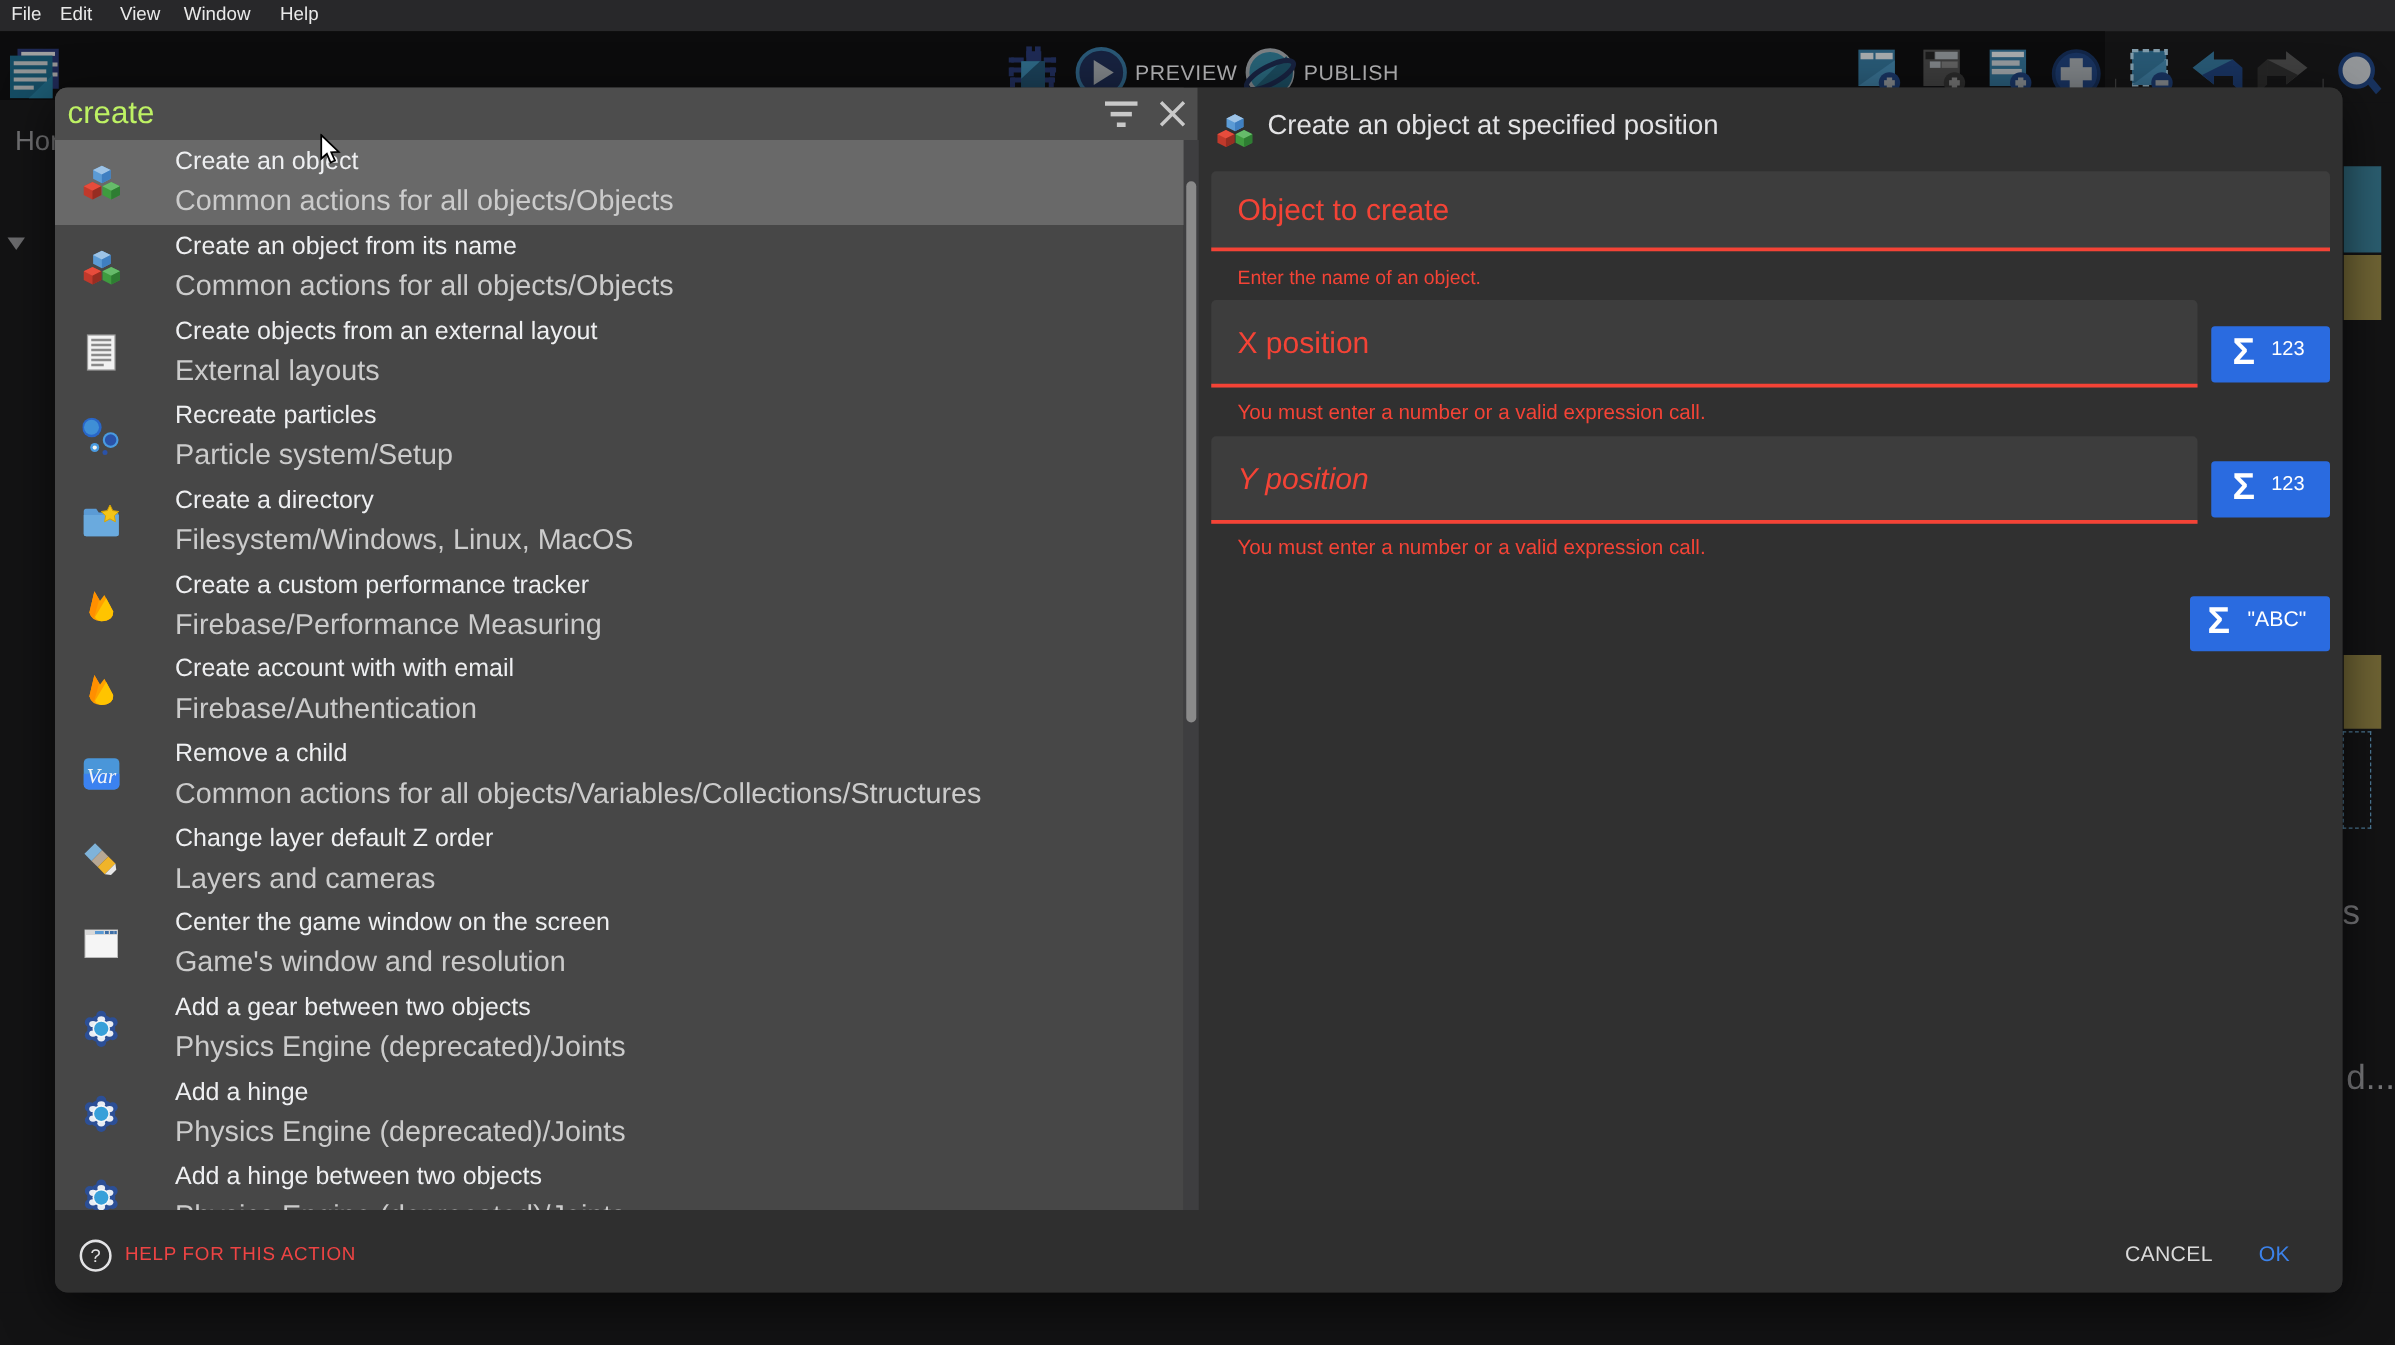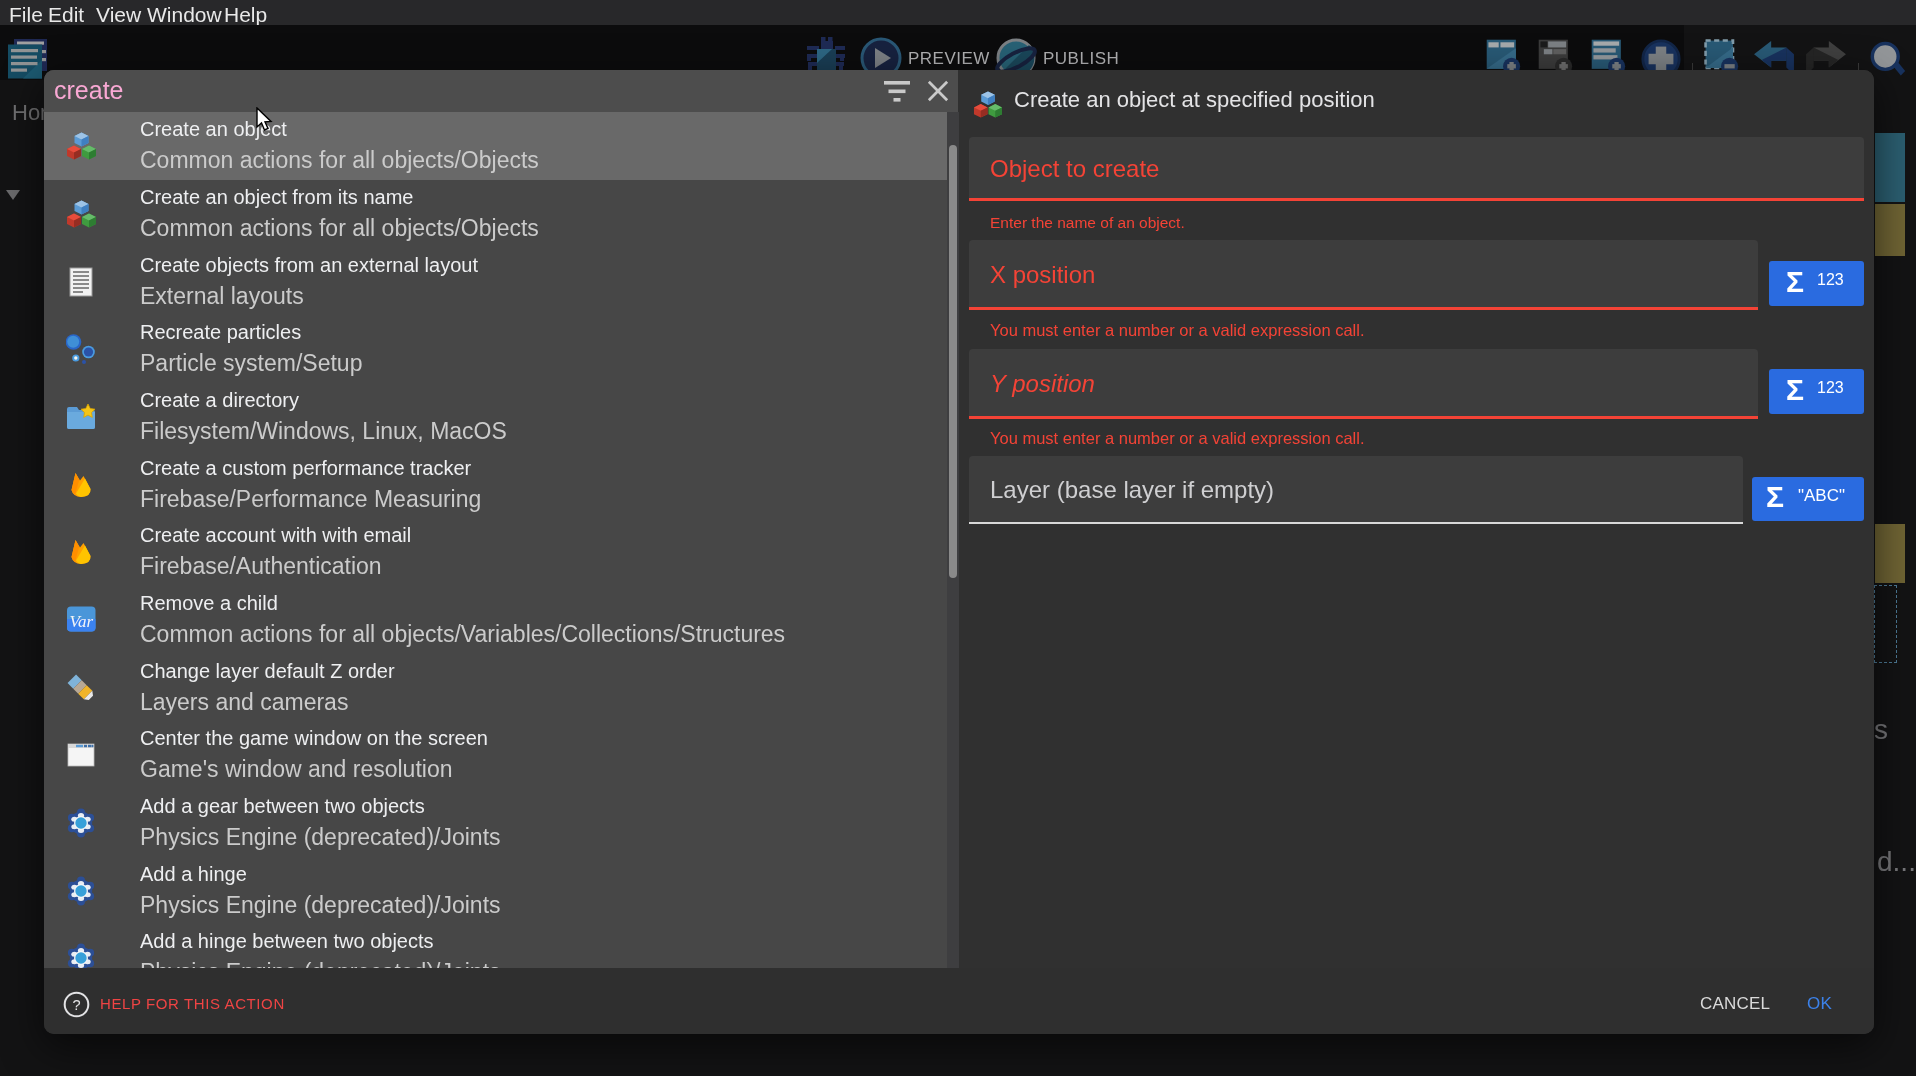--- a/index.html
+++ b/index.html
@@ -1,35 +1,35 @@
 <!DOCTYPE html>
 <html><head>
 <meta charset="utf-8">
 <style>
 * { margin:0; padding:0; box-sizing:border-box; }
 html,body { width:1916px; height:1076px; overflow:hidden; background:#131314; font-family:"Liberation Sans", sans-serif; }
 .abs { position:absolute; }
 #stage { position:relative; width:1916px; height:1076px; }
 
-#menubar { position:absolute; left:0; top:0; width:1916px; height:25px; background:#28282a; color:#e9e9e9; font-size:21px; }
+#menubar { position:absolute; left:0; top:0; width:1916px; height:25px; background:#28282a; color:#e9e9e9; font-size:15px; }
 #menubar span { position:absolute; top:3px; }
 
 #toolbar { position:absolute; left:0; top:25px; width:1684px; height:55px; background:#0c0c0d; }
 .tbtxt { position:absolute; color:#b2b2b4; font-size:17px; letter-spacing:0.5px; top:24px; }
 .vsep { position:absolute; top:38px; height:32px; width:1px; background:#3a3a3a; }
 #toolbar svg { filter:brightness(0.8) saturate(0.92); }
 
 #leftstrip { position:absolute; left:0; top:80px; width:44px; height:996px; background:#131314; }
 #rightstrip { position:absolute; left:1874px; top:82px; width:42px; height:994px; background:#131314; }
 #bottomstrip { position:absolute; left:0; top:1034px; width:1916px; height:42px; background:#131314; }
 
 #dialog { position:absolute; left:44px; top:70px; width:1830px; height:964px; border-radius:10px; overflow:hidden; background:#323232; box-shadow:0 12px 40px rgba(0,0,0,0.6); }
 #leftpanel { position:absolute; left:0; top:0; width:903px; height:898px; background:#474747; }
 #scrolltrack { position:absolute; left:903px; top:42px; width:12px; height:856px; background:#3e3e40; }
-#searchbar { position:absolute; left:0; top:0; width:914px; height:42px; background:#4d4d4d; color:#f9a8d4; }
+#searchbar { position:absolute; left:0; top:0; width:914px; height:42px; background:#4d4d4d; color:#bef264; }
 #searchbar .q { position:absolute; left:10px; top:6px; font-size:25px; }
 .row { position:absolute; left:0; width:903px; height:68px; }
 .row.hl { background:#696969; }
 .row .ttl { position:absolute; left:96px; top:6px; font-size:20px; color:#eeeff1; white-space:nowrap; }
 .row .sub { position:absolute; left:96px; top:35px; font-size:23px; color:#cbcbcb; white-space:nowrap; }
 .row .ic { position:absolute; left:22px; top:19px; width:30px; height:30px; }
 #scrollthumb { position:absolute; left:905px; top:75px; width:8px; height:433px; background:#8a8a8a; border-radius:4px; }
 
 #rightpanel { position:absolute; left:914px; top:0; width:916px; height:898px; background:#303030; }
 #rtitle { position:absolute; left:970px; top:17px; font-size:22px; color:#e3e3e5; }
@@ -401,23 +401,20 @@
     <div class="fbox" style="left:925px; top:279px; width:789px; height:70px;font-style:italic;">
       <div class="flabel" style="top:21px">Y position</div>
       <div class="redline"></div>
     </div>
     <div class="sigbtn" style="left:1725px; top:299px; width:95px; height:45px;">
         <span class="sg" style="left:17px">Σ</span>
         <span class="lb" style="left:48px">123</span>
       </div>
     <div class="helper" style="left:946px; top:359px; font-size:16.5px;">You must enter a number or a valid expression call.</div>
 
-    <div class="fbox" style="left:925px; top:386px; width:774px; height:68px; border-bottom:2px solid #d8d8d8;">
-      <div class="flabel" style="top:20px; color:#cfcfd1;">Layer (base layer if empty)</div>
-    </div>
     <div class="sigbtn" style="left:1708px; top:407px; width:112px; height:44px;">
         <span class="sg" style="left:14px; top:3px">Σ</span>
         <span class="lb" style="left:46px; top:9px; font-size:17px;">"ABC"</span>
       </div>
 
     <div id="botbar">
       <svg class="abs" style="left:19px; top:23px" width="27" height="27" viewBox="0 0 24 24">
           <circle cx="12" cy="12" r="10.5" fill="none" stroke="#e3e3e5" stroke-width="1.8"></circle>
           <text x="12" y="16.5" text-anchor="middle" font-size="13" fill="#e3e3e5" font-family="Liberation Sans">?</text>
         </svg>

